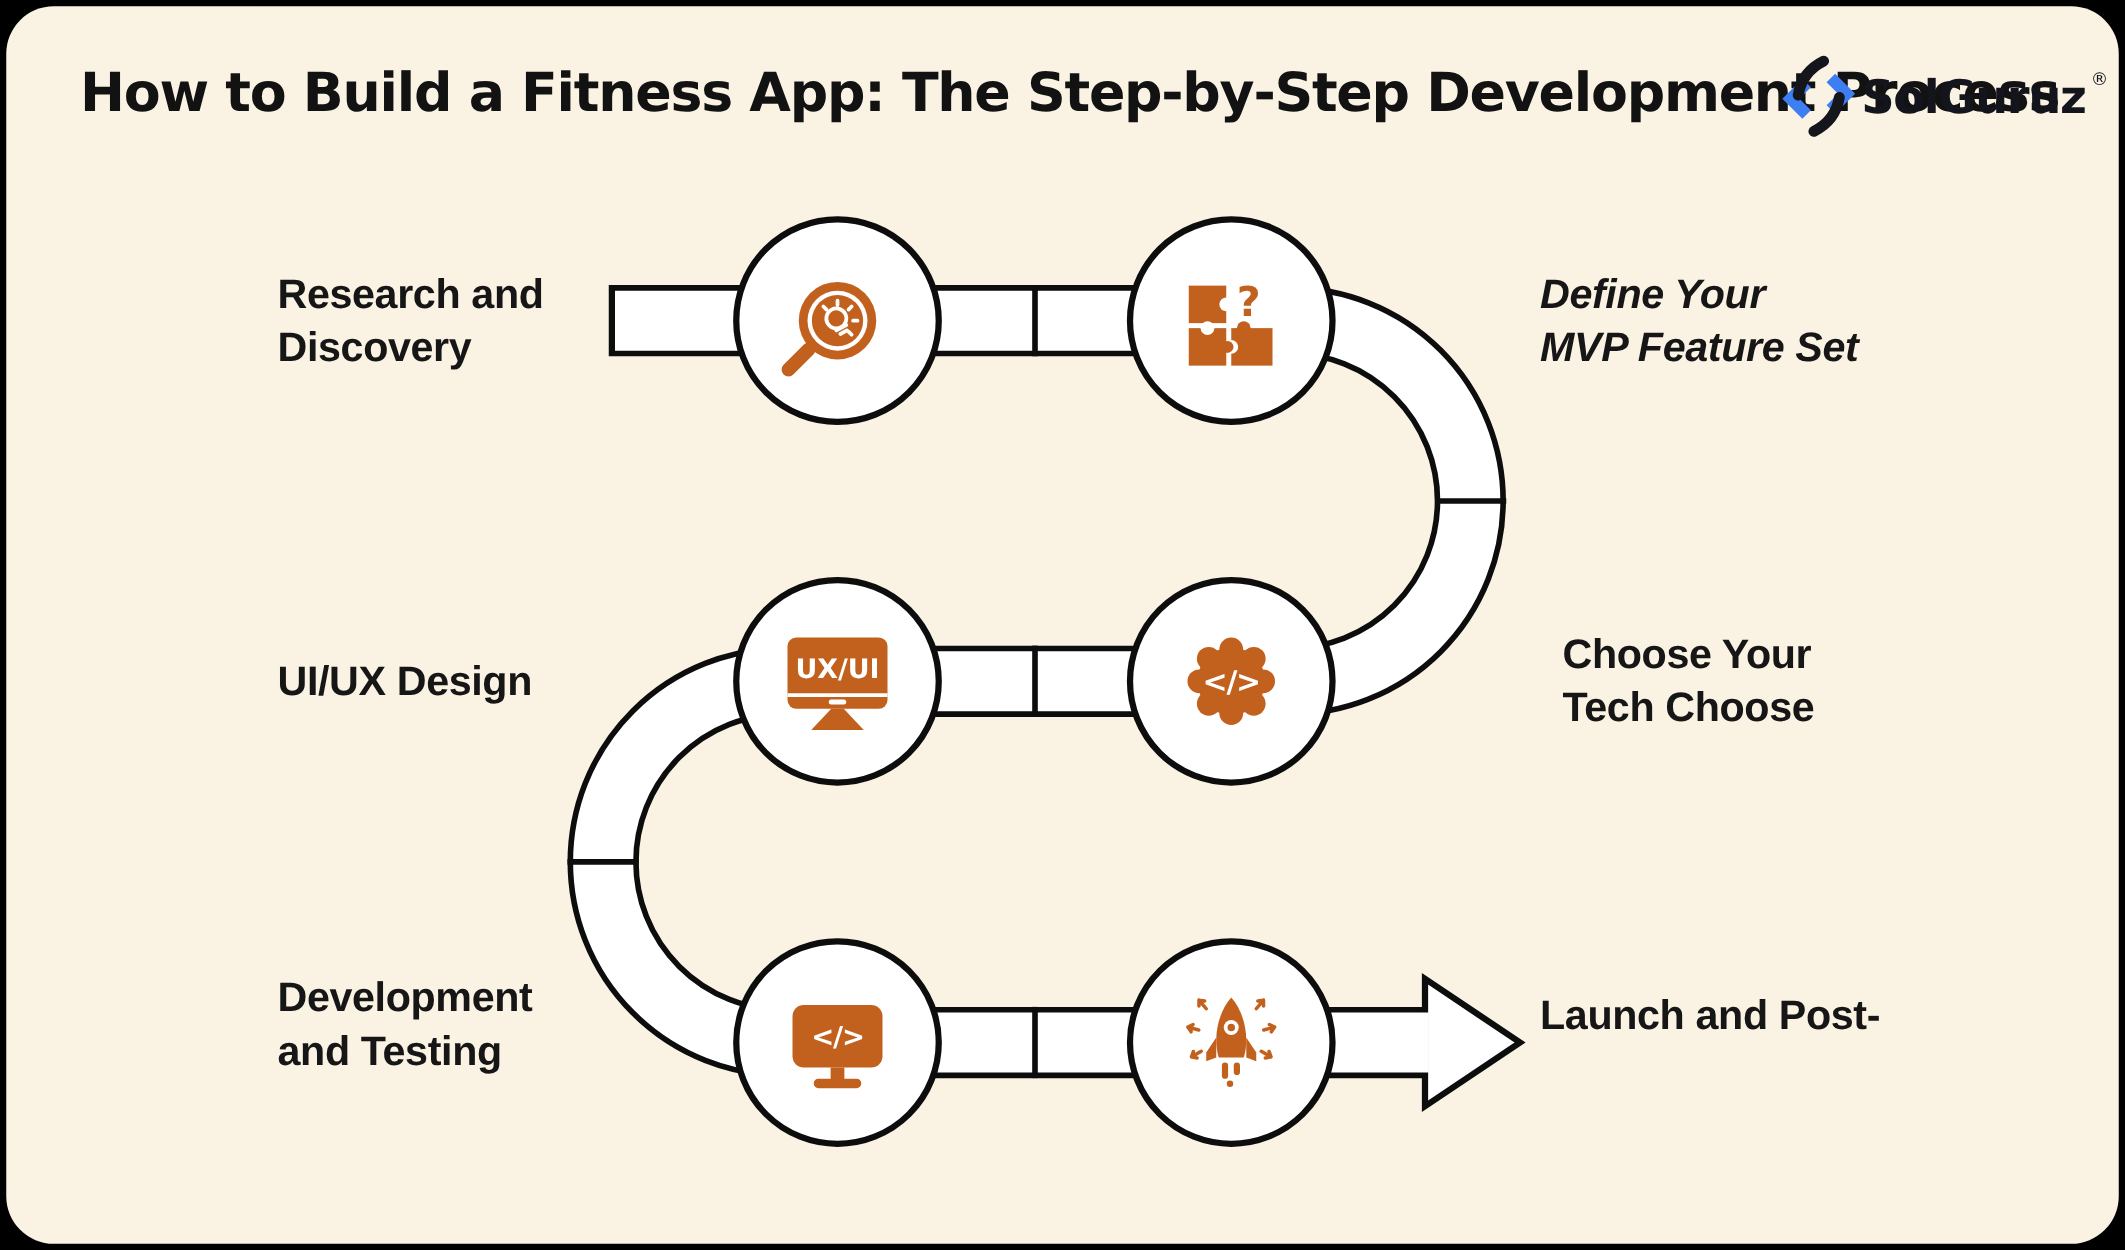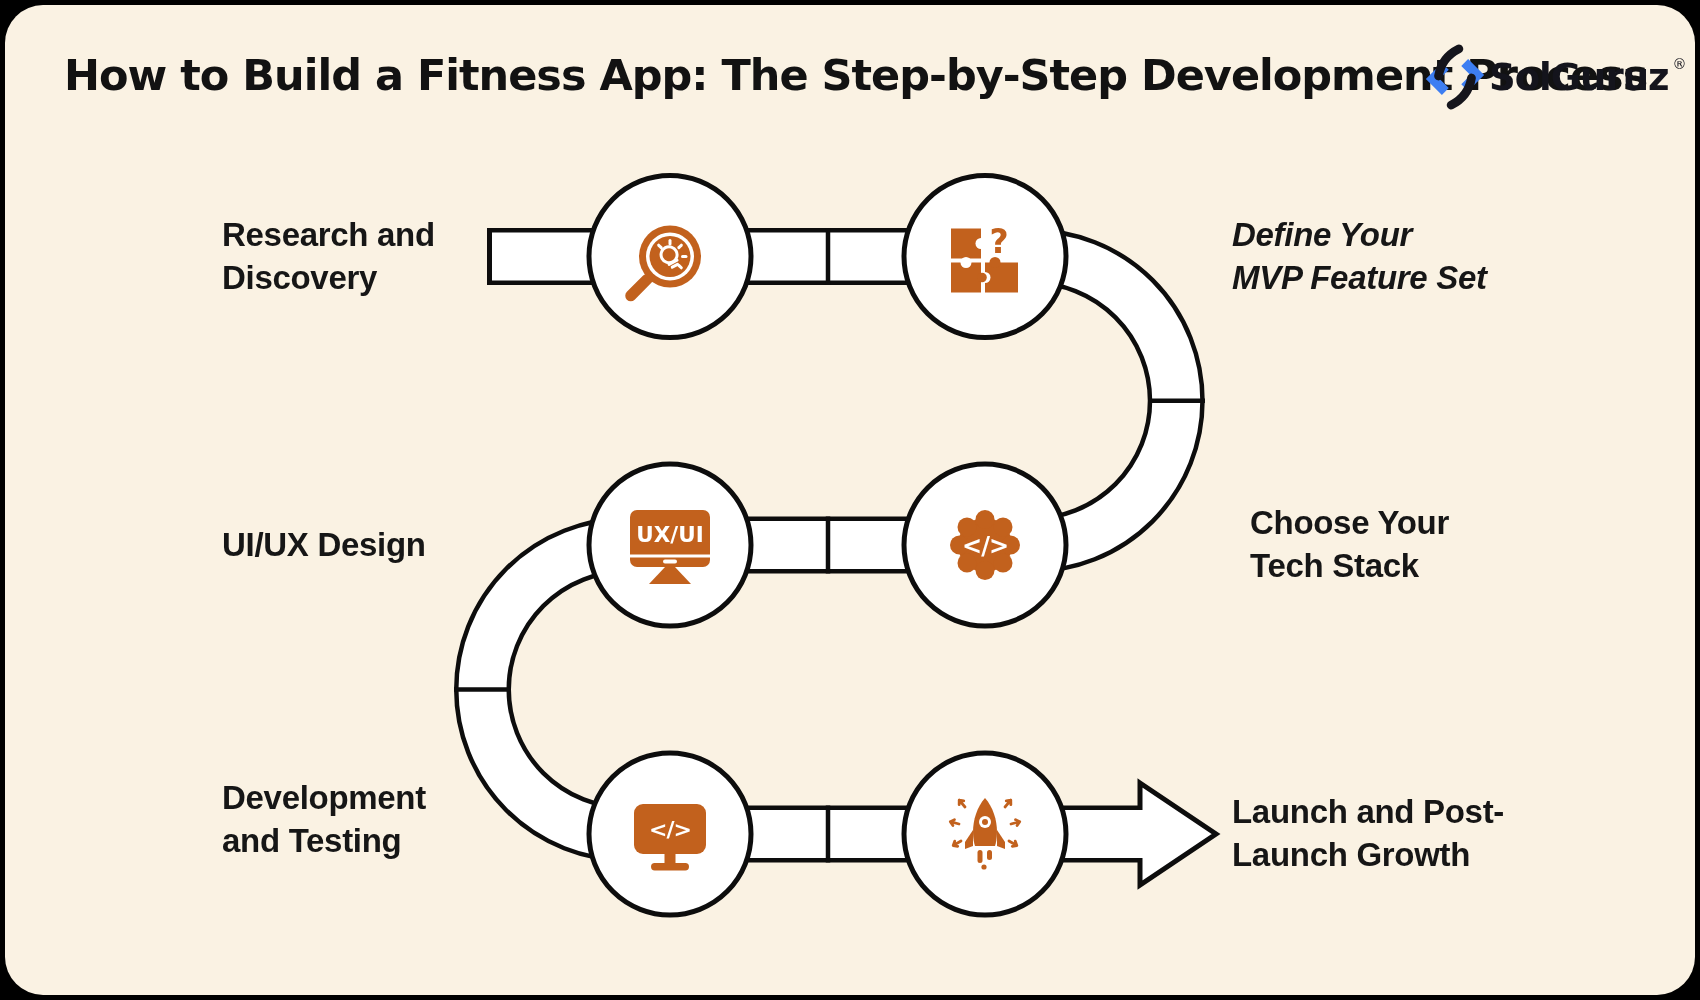--- a/index.html
+++ b/index.html
@@ -196,30 +196,29 @@
     <div>Discovery</div>
   </div>
 
   <div class="step-label" style="left:1232px;top:213px;font-style:italic;">
     <div>Define Your</div>
     <div>MVP Feature Set</div>
   </div>
 
   <div class="step-label" style="left:1232px;top:501px;margin-left:18px;">
     <div>Choose Your</div>
-    <div>Tech Stack</div>
+    <div>Tech Choose</div>
   </div>
 
   <div class="step-label" style="left:222px;top:523px;">
     <div>UI/UX Design</div>
   </div>
 
   <div class="step-label" style="left:222px;top:776px;">
     <div>Development</div>
     <div>and Testing</div>
   </div>
 
   <div class="step-label" style="left:1232px;top:790px;">
     <div>Launch and Post-</div>
-    <div>Launch Growth</div>
   </div>
 
 </div>
 
 </body></html>

